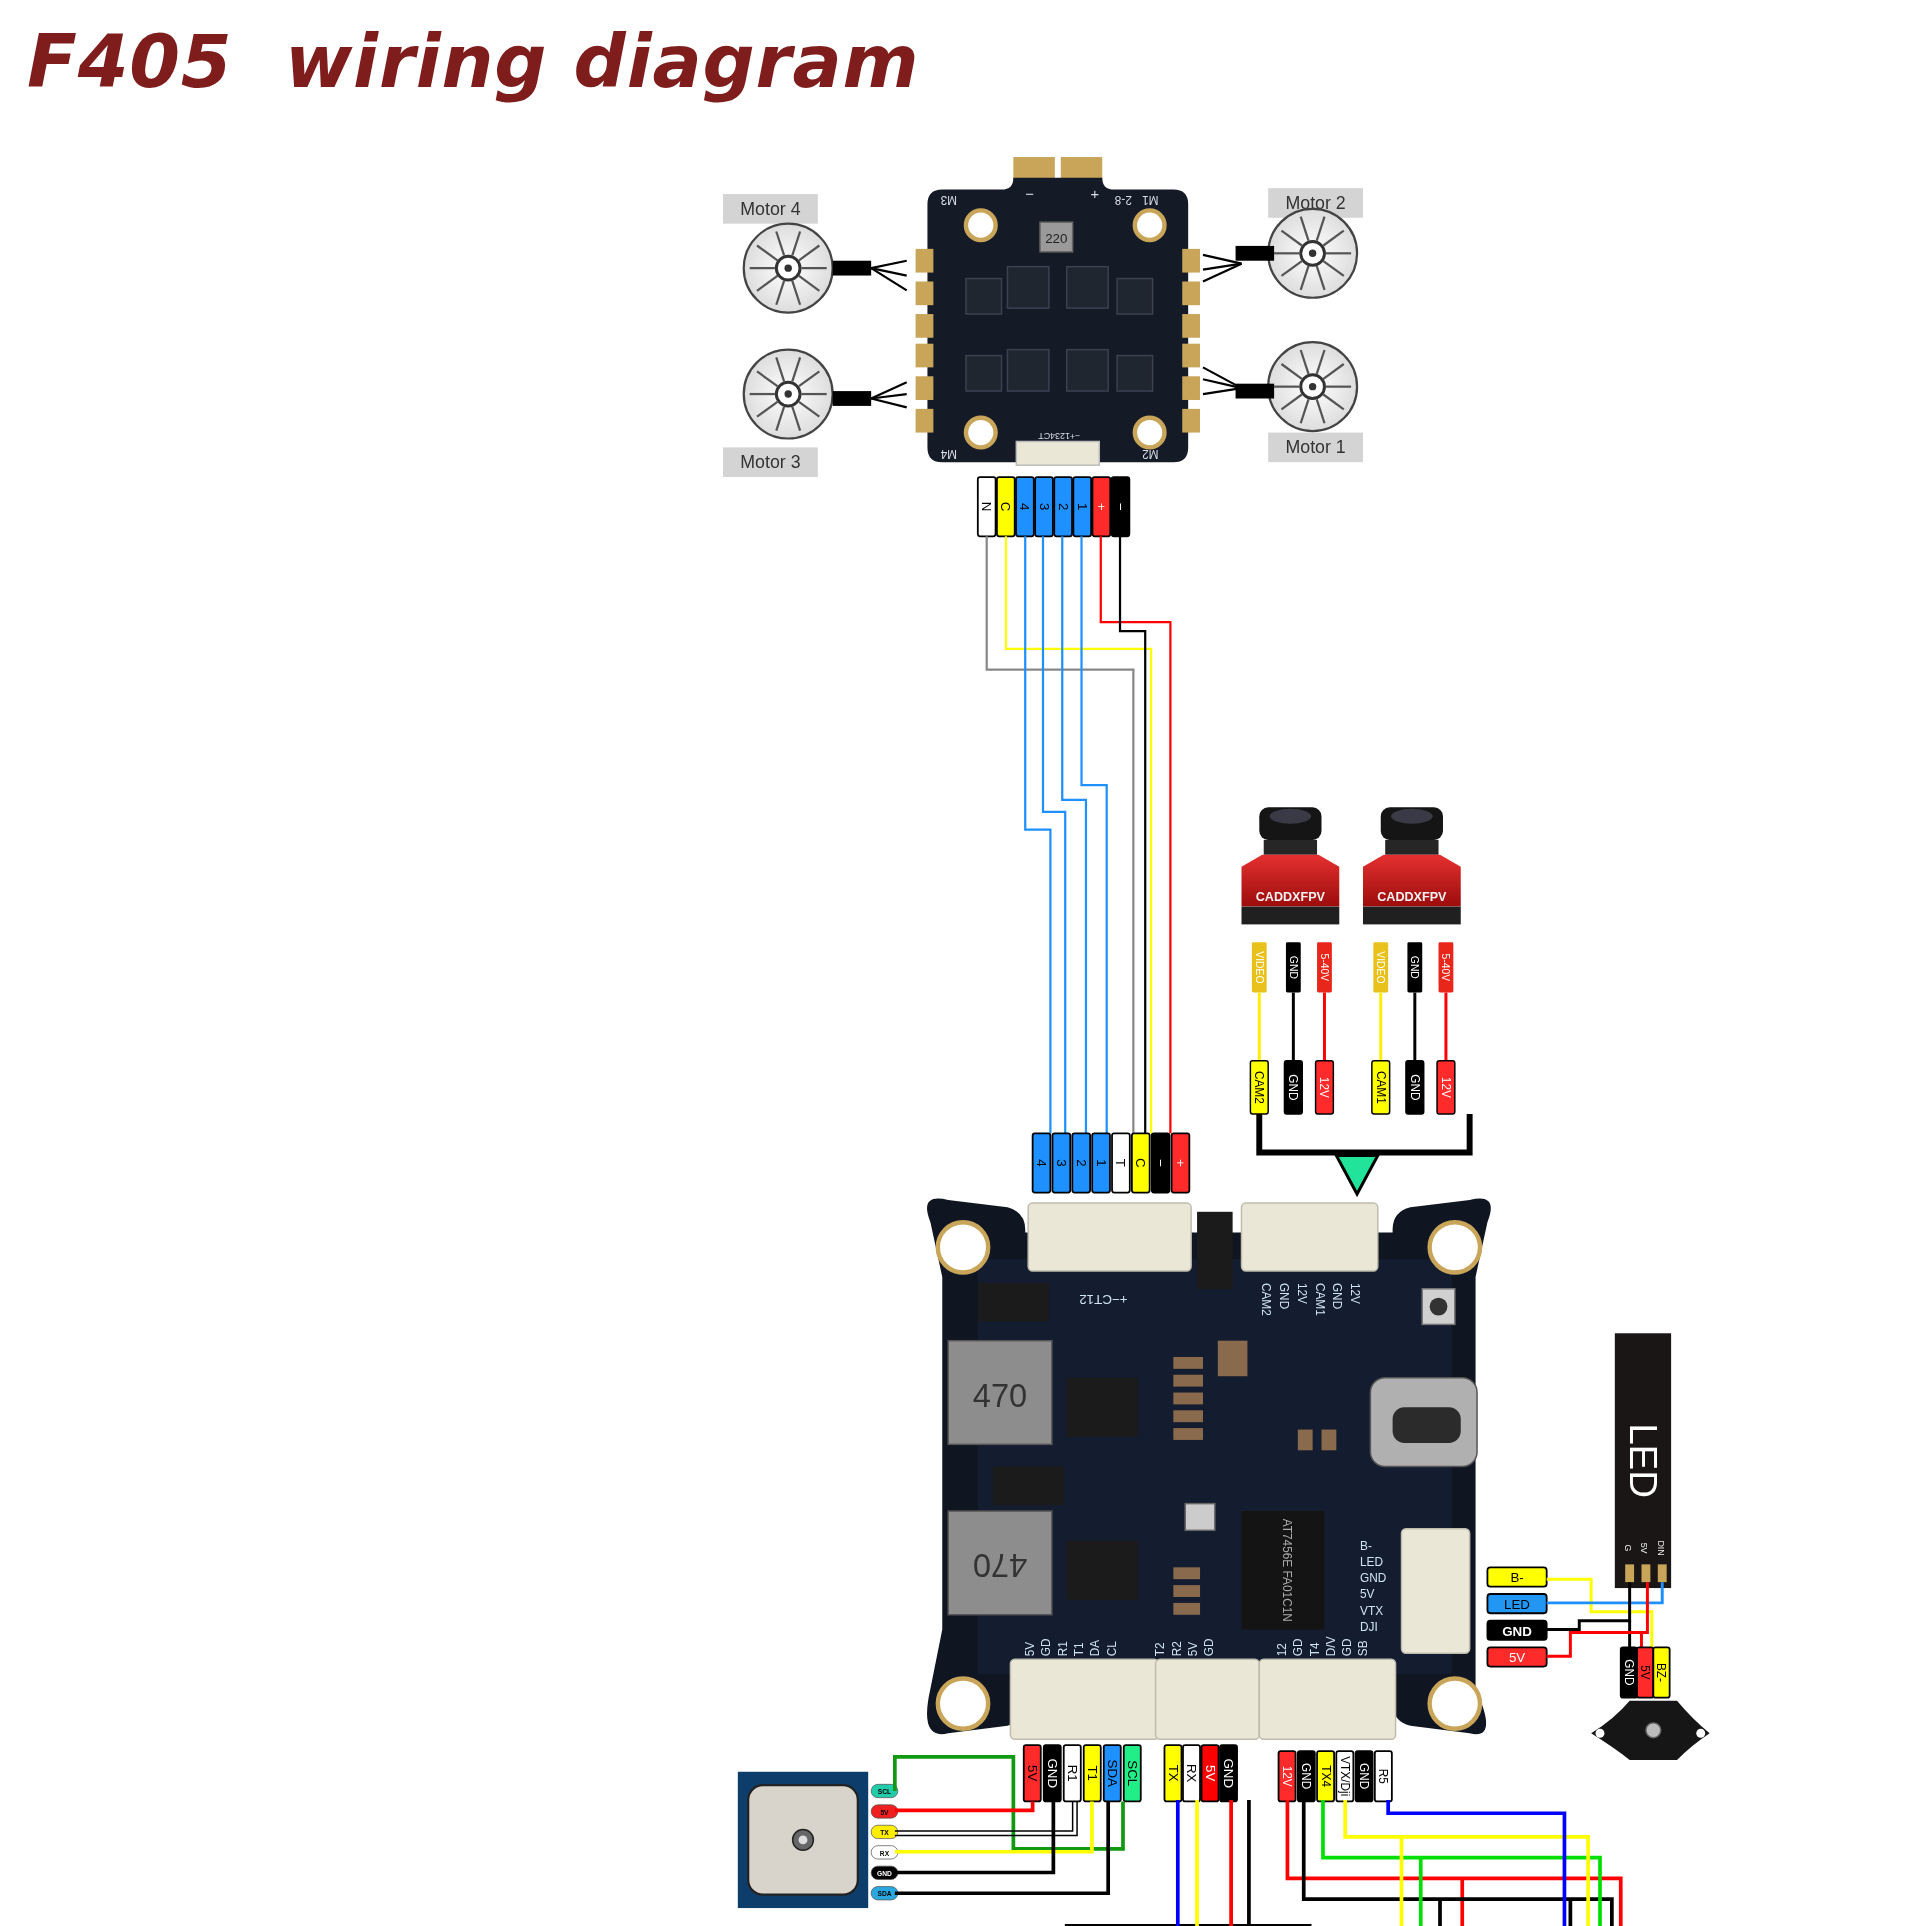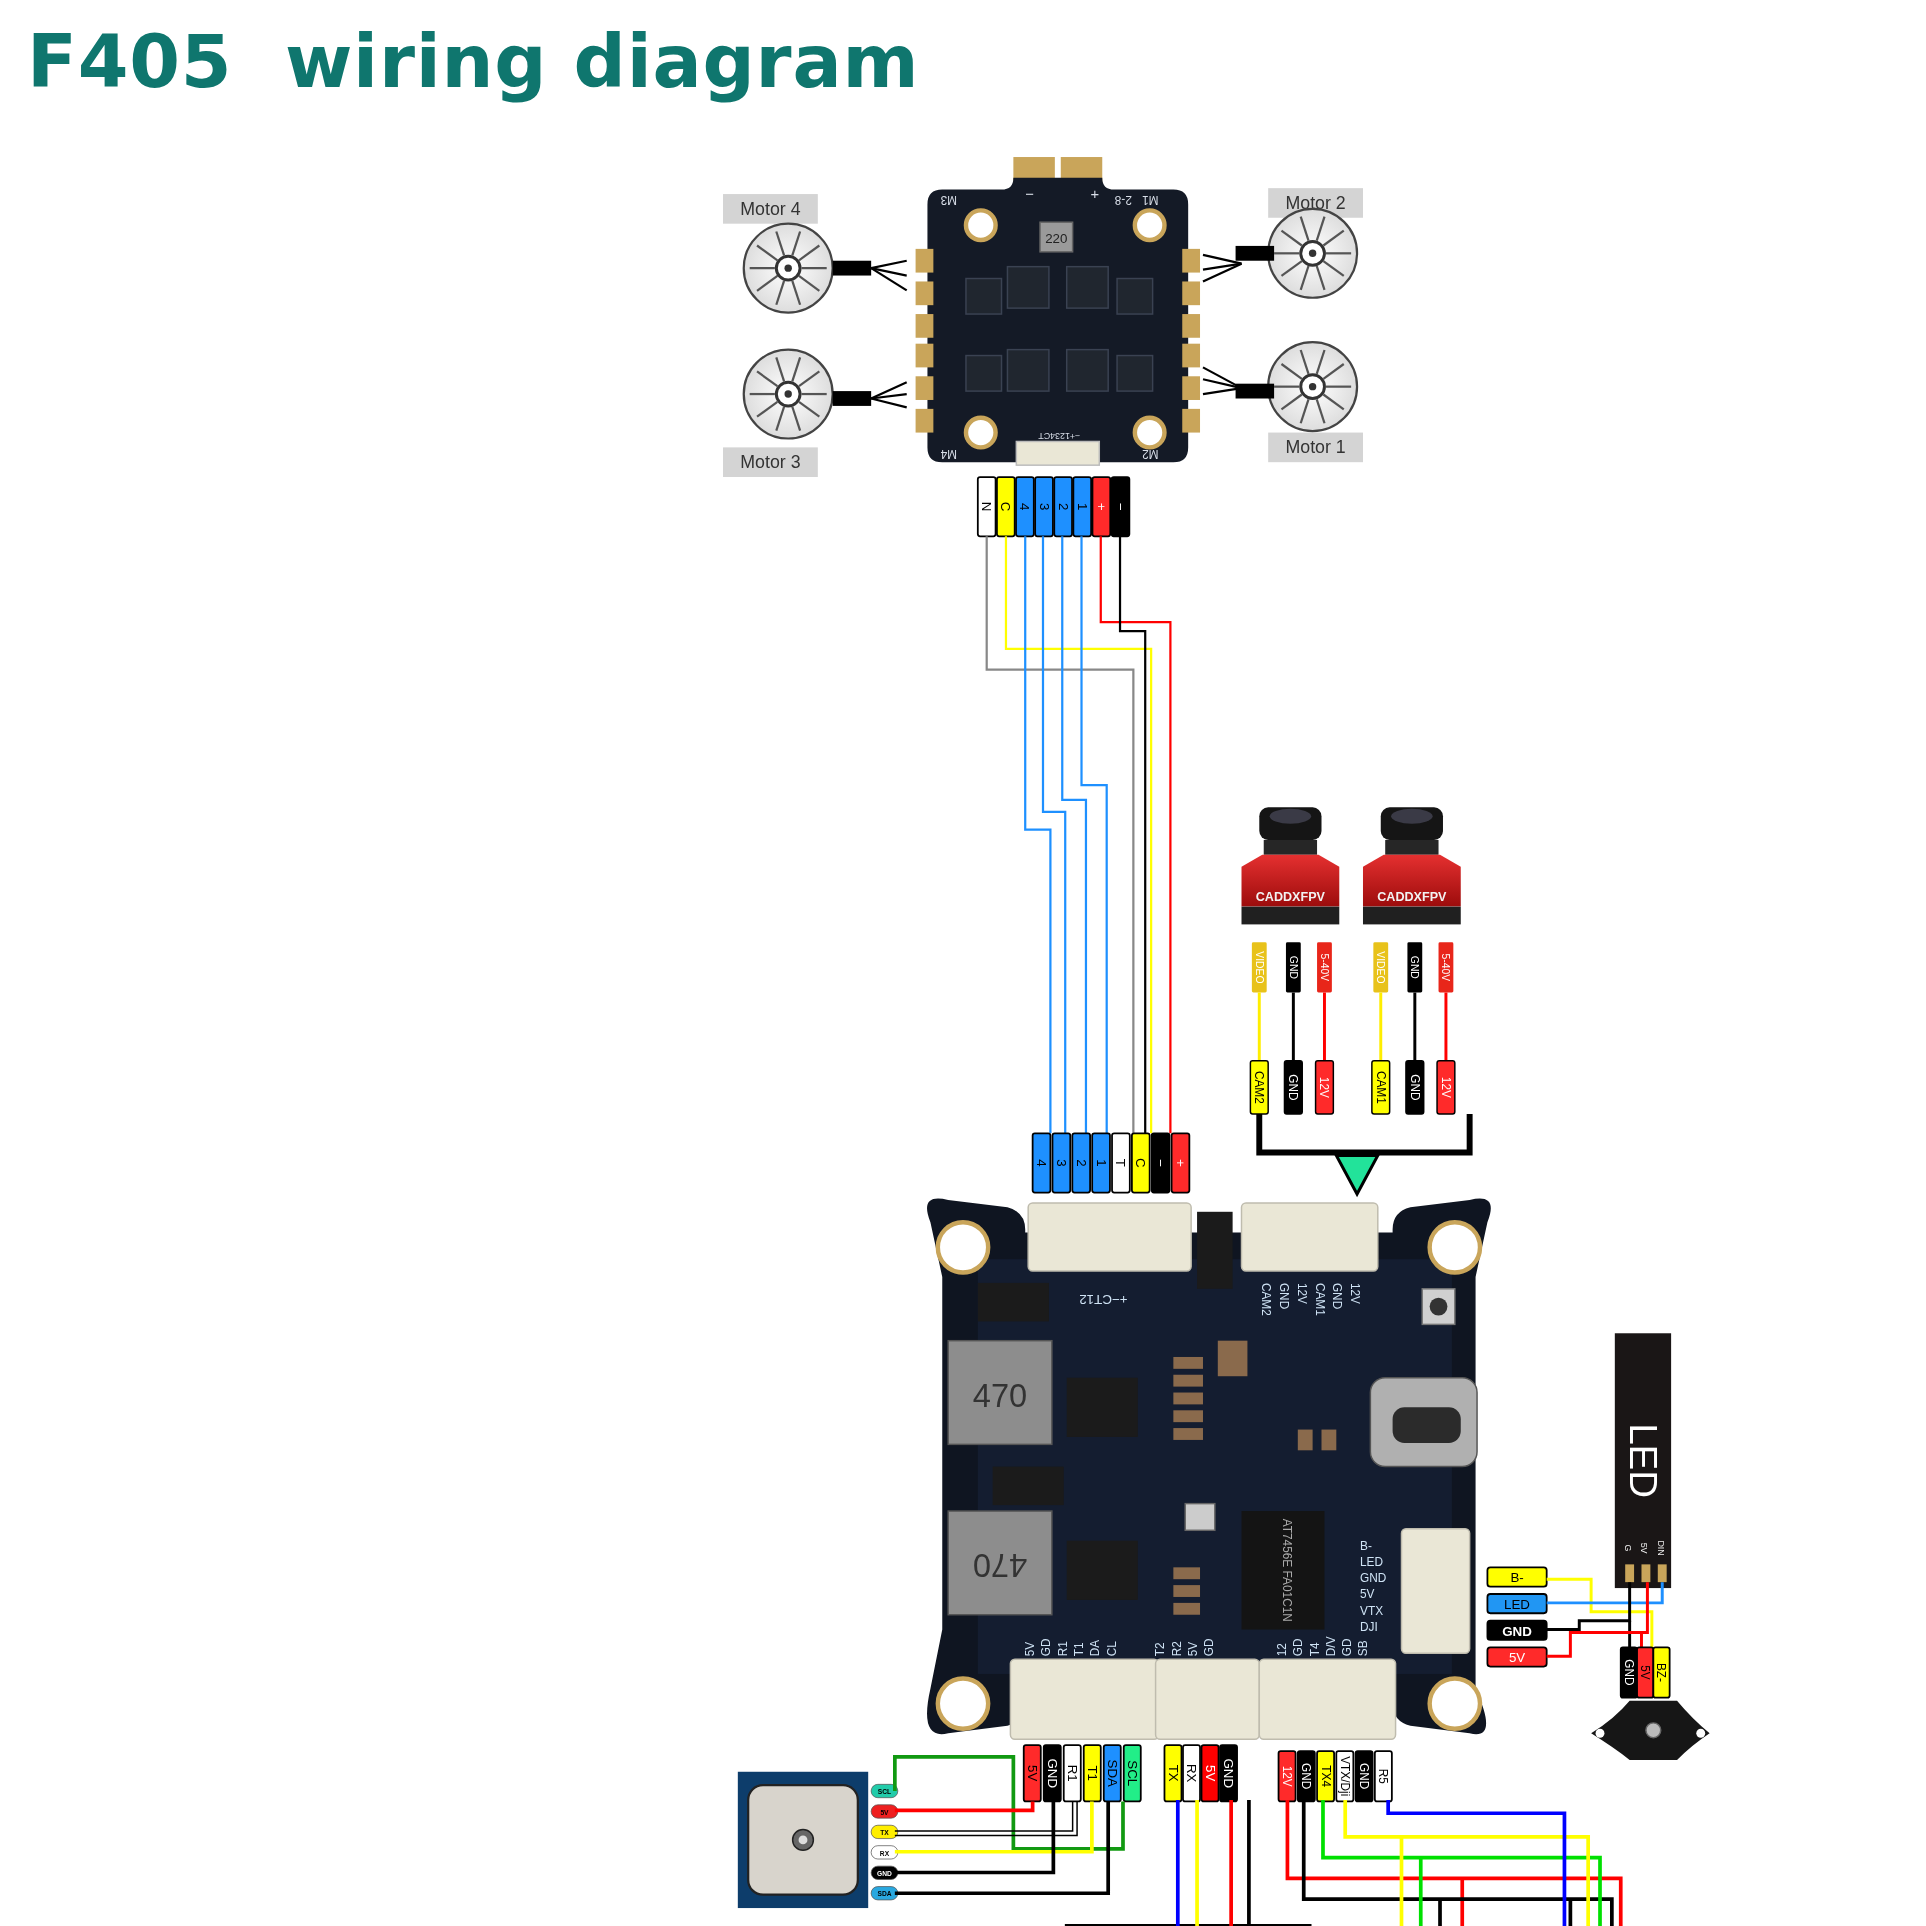--- a/index.html
+++ b/index.html
@@ -1,20 +1,20 @@
 <!DOCTYPE html>
 <html style="font-size:6.2px"><head>
 <meta charset="utf-8">
 <style>
   html, body { margin: 0; padding: 0; background: #ffffff; }
   body { width: 1926px; height: 2311px; position: relative; overflow: hidden; font-family: "DejaVu Sans", sans-serif; }
   #title {
     position: absolute; left: 27px; top: 19px;
     font-family: "DejaVu Sans", sans-serif; font-weight: bold;
-    font-size: 73px; color: #0f766e; letter-spacing: 0.8px; white-space: pre;
+    font-size: 73px; color: #7f1d1d; letter-spacing: 0.8px; white-space: pre; font-style: italic;
   }
   #diagram { position: absolute; left: 0; top: 0; width: 1926px; height: 2311px; }
   svg text { font-family: "Liberation Sans", sans-serif; }
 </style>
 </head>
 <body>
 
 <div id="title">F405  wiring diagram</div>
 
 <svg id="diagram" viewBox="0 0 1300 1560" width="1926" height="2311" xmlns="http://www.w3.org/2000/svg">

